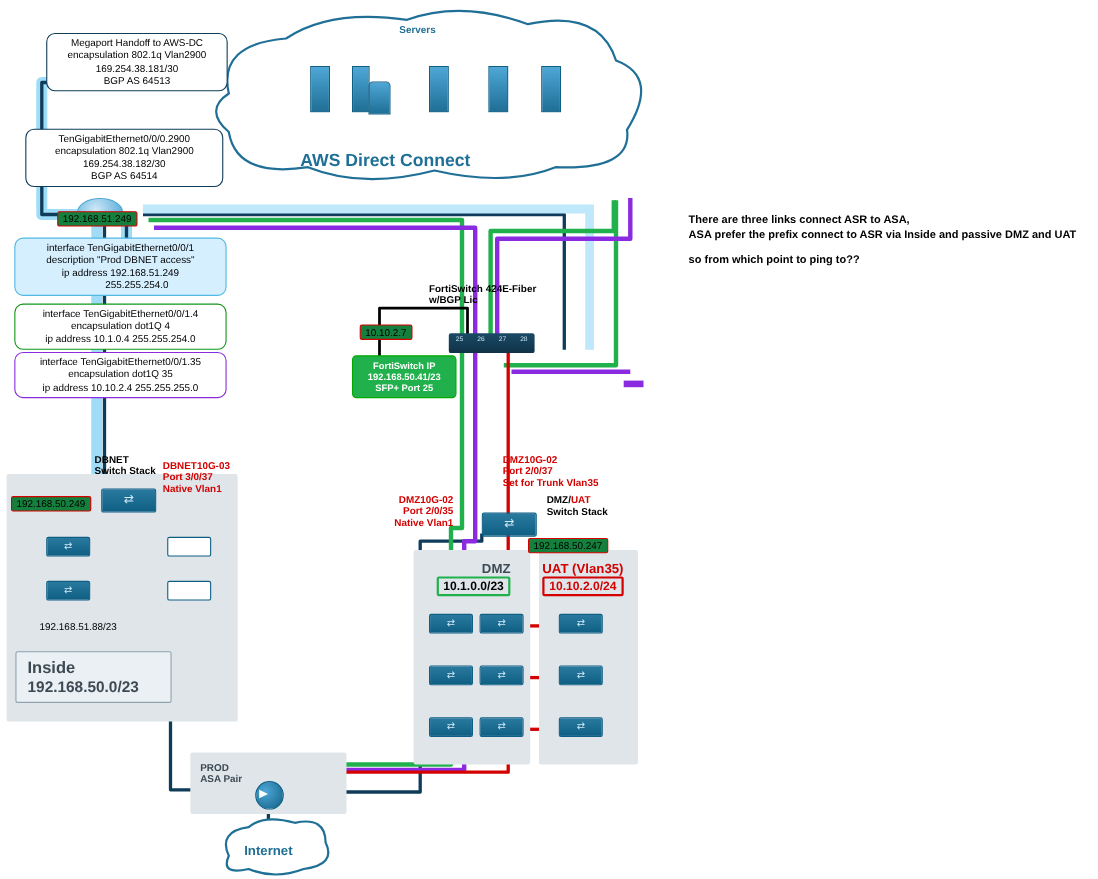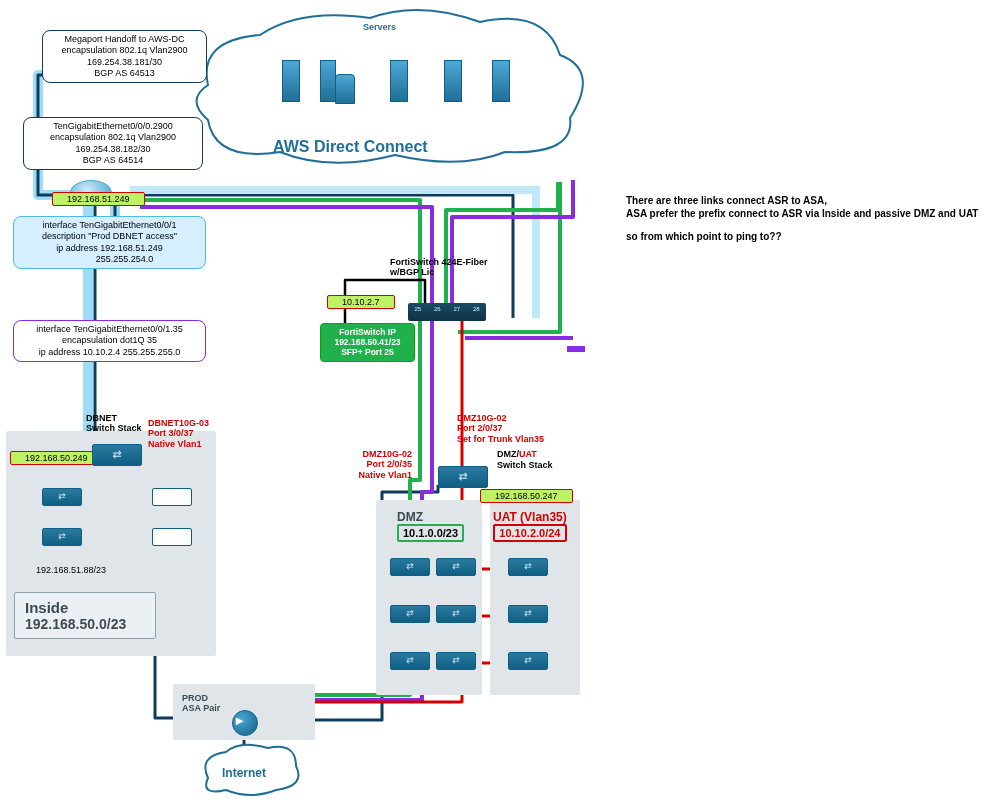--- a/index.html
+++ b/index.html
@@ -3,21 +3,21 @@
 <meta charset="utf-8">
 <style>
   html,body{margin:0;padding:0;font-family:Arial,Helvetica,sans-serif;font-size:9px;color:#000;background:#fff}
   #stage{position:relative;width:998px;height:799px;overflow:hidden}
   .abs{position:absolute}
   .box{border:1px solid;border-radius:8px;padding:3px 4px;text-align:center;background:#fff;line-height:1.25}
   .cyanbox{border-color:#4fb9e3;background:#d5efff}
   .greenbox{border-color:#109618;background:#fff}
   .purplebox{border-color:#8a2be2;background:#fff}
   .greenfill{border-color:#0a0;background:#21b14c;color:#fff;font-weight:bold}
-  .redoutline{border:1px solid #d40000;border-radius:2px;padding:1px 14px;background:#bef264}
+  .redoutline{border:1px solid #d40000;border-radius:2px;padding:1px 4px;background:#15803d}
   .redlabel{color:#d40000;font-weight:bold}
   .lbl{color:#000}
   .zone{background:#dfe5e8;position:absolute;border-radius:2px}
   .zonetitle{font-weight:bold;color:#3d4a54}
   .switch{width:48px;height:20px;background:linear-gradient(#2a7aa0,#0f5f85);border:1px solid #0f5f85;border-radius:2px}
   .switch::after{content:"⇄";color:#cfe8f7;display:block;text-align:center;font-size:11px;line-height:18px}
   .smallsw{width:38px;height:16px}
   .smallsw::after{font-size:9px;line-height:14px}
   .chassis{width:38px;height:16px;background:#fff;border:1px solid #0f5f85;border-radius:2px}
   .asa{width:24px;height:24px;background:radial-gradient(circle at 35% 35%,#4ea7d6,#0f5f85);border-radius:50%;border:1px solid #0f5f85}
@@ -136,20 +136,25 @@
 
 <div class="abs globe" style="left:70px;top:180px"></div>
 <div class="abs redoutline" style="left:52px;top:192px">192.168.51.249</div>
 
 <div class="abs box cyanbox" style="left:13px;top:216px;width:183px">
   <div>interface TenGigabitEthernet0/0/1</div>
   <div>description "Prod DBNET access"</div>
   <div>ip address 192.168.51.249</div>
   <div style="white-space:pre">            255.255.254.0</div>
 </div>
+<div class="abs box greenbox" style="left:13px;top:276px;width:183px">
+  <div>interface TenGigabitEthernet0/0/1.4</div>
+  <div>encapsulation dot1Q 4</div>
+  <div>ip address 10.1.0.4 255.255.254.0</div>
+</div>
 <div class="abs box purplebox" style="left:13px;top:320px;width:183px">
   <div>interface TenGigabitEthernet0/0/1.35</div>
   <div>encapsulation dot1Q 35</div>
   <div>ip address 10.10.2.4 255.255.255.0</div>
 </div>
 
 <div class="abs" style="left:390px;top:257px;width:180px;font-weight:bold;line-height:1.15;white-space:pre">FortiSwitch 424E-Fiber
 w/BGP Lic</div>
 <div class="abs redoutline" style="left:327px;top:295px">10.10.2.7</div>
 <div class="abs fortisw" style="left:408px;top:303px">
@@ -193,21 +198,21 @@
 <div class="abs redlabel" style="left:457px;top:413px;line-height:1.15;white-space:pre">DMZ10G-02
 Port 2/0/37
 Set for Trunk Vlan35</div>
 <div class="abs" style="left:497px;top:449px;font-weight:bold">
   <span>DMZ/</span><span class="redlabel">UAT</span>
 </div>
 <div class="abs" style="left:497px;top:460px;font-weight:bold">Switch Stack</div>
 <div class="abs switch" style="left:438px;top:466px"></div>
 <div class="abs redoutline" style="left:480px;top:489px">192.168.50.247</div>
 
-<div class="abs" style="left:397px;top:510px;text-align:left">
+<div class="abs" style="left:397px;top:510px;text-align:right">
   <div class="zonetitle" style="font-size:12px">DMZ</div>
   <div style="border:2px solid #21b14c;border-radius:2px;padding:1px 4px;font-weight:bold;font-size:11px">10.1.0.0/23</div>
 </div>
 <div class="abs redlabel" style="left:493px;top:510px;text-align:center">
   <div style="font-size:12px;font-weight:bold">UAT (Vlan35)</div>
   <div style="border:2px solid #d40000;border-radius:2px;padding:1px 4px;font-weight:bold;font-size:11px">10.10.2.0/24</div>
 </div>
 
 <div class="abs switch smallsw" style="left:390px;top:558px"></div>
 <div class="abs switch smallsw" style="left:436px;top:558px"></div>

